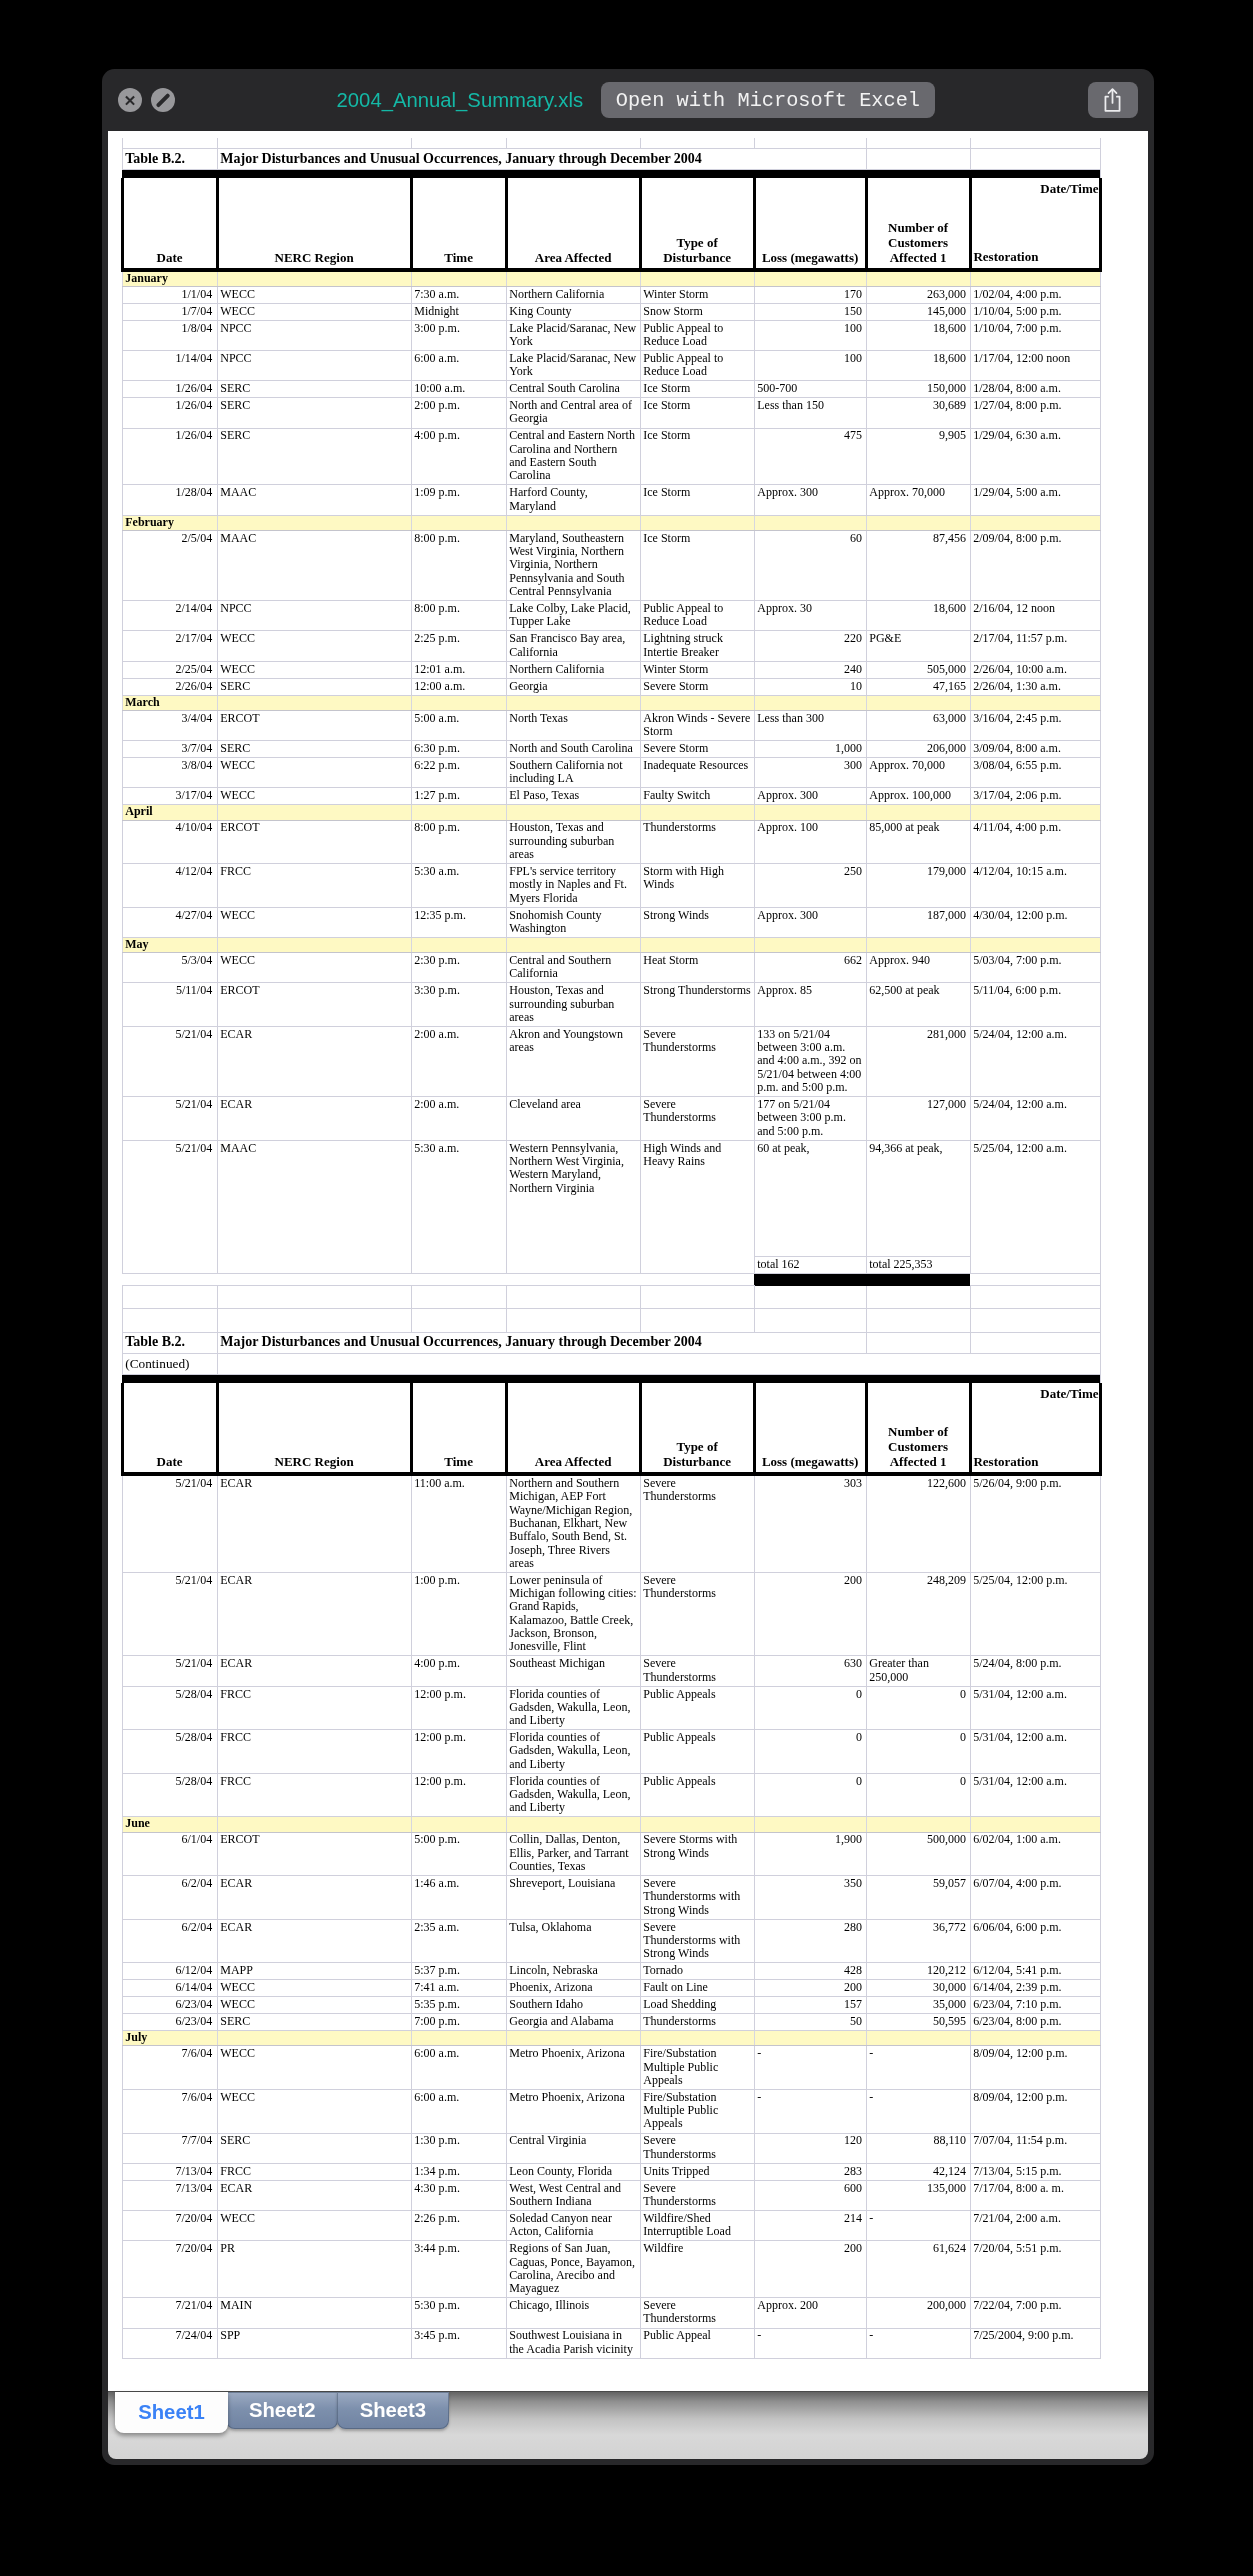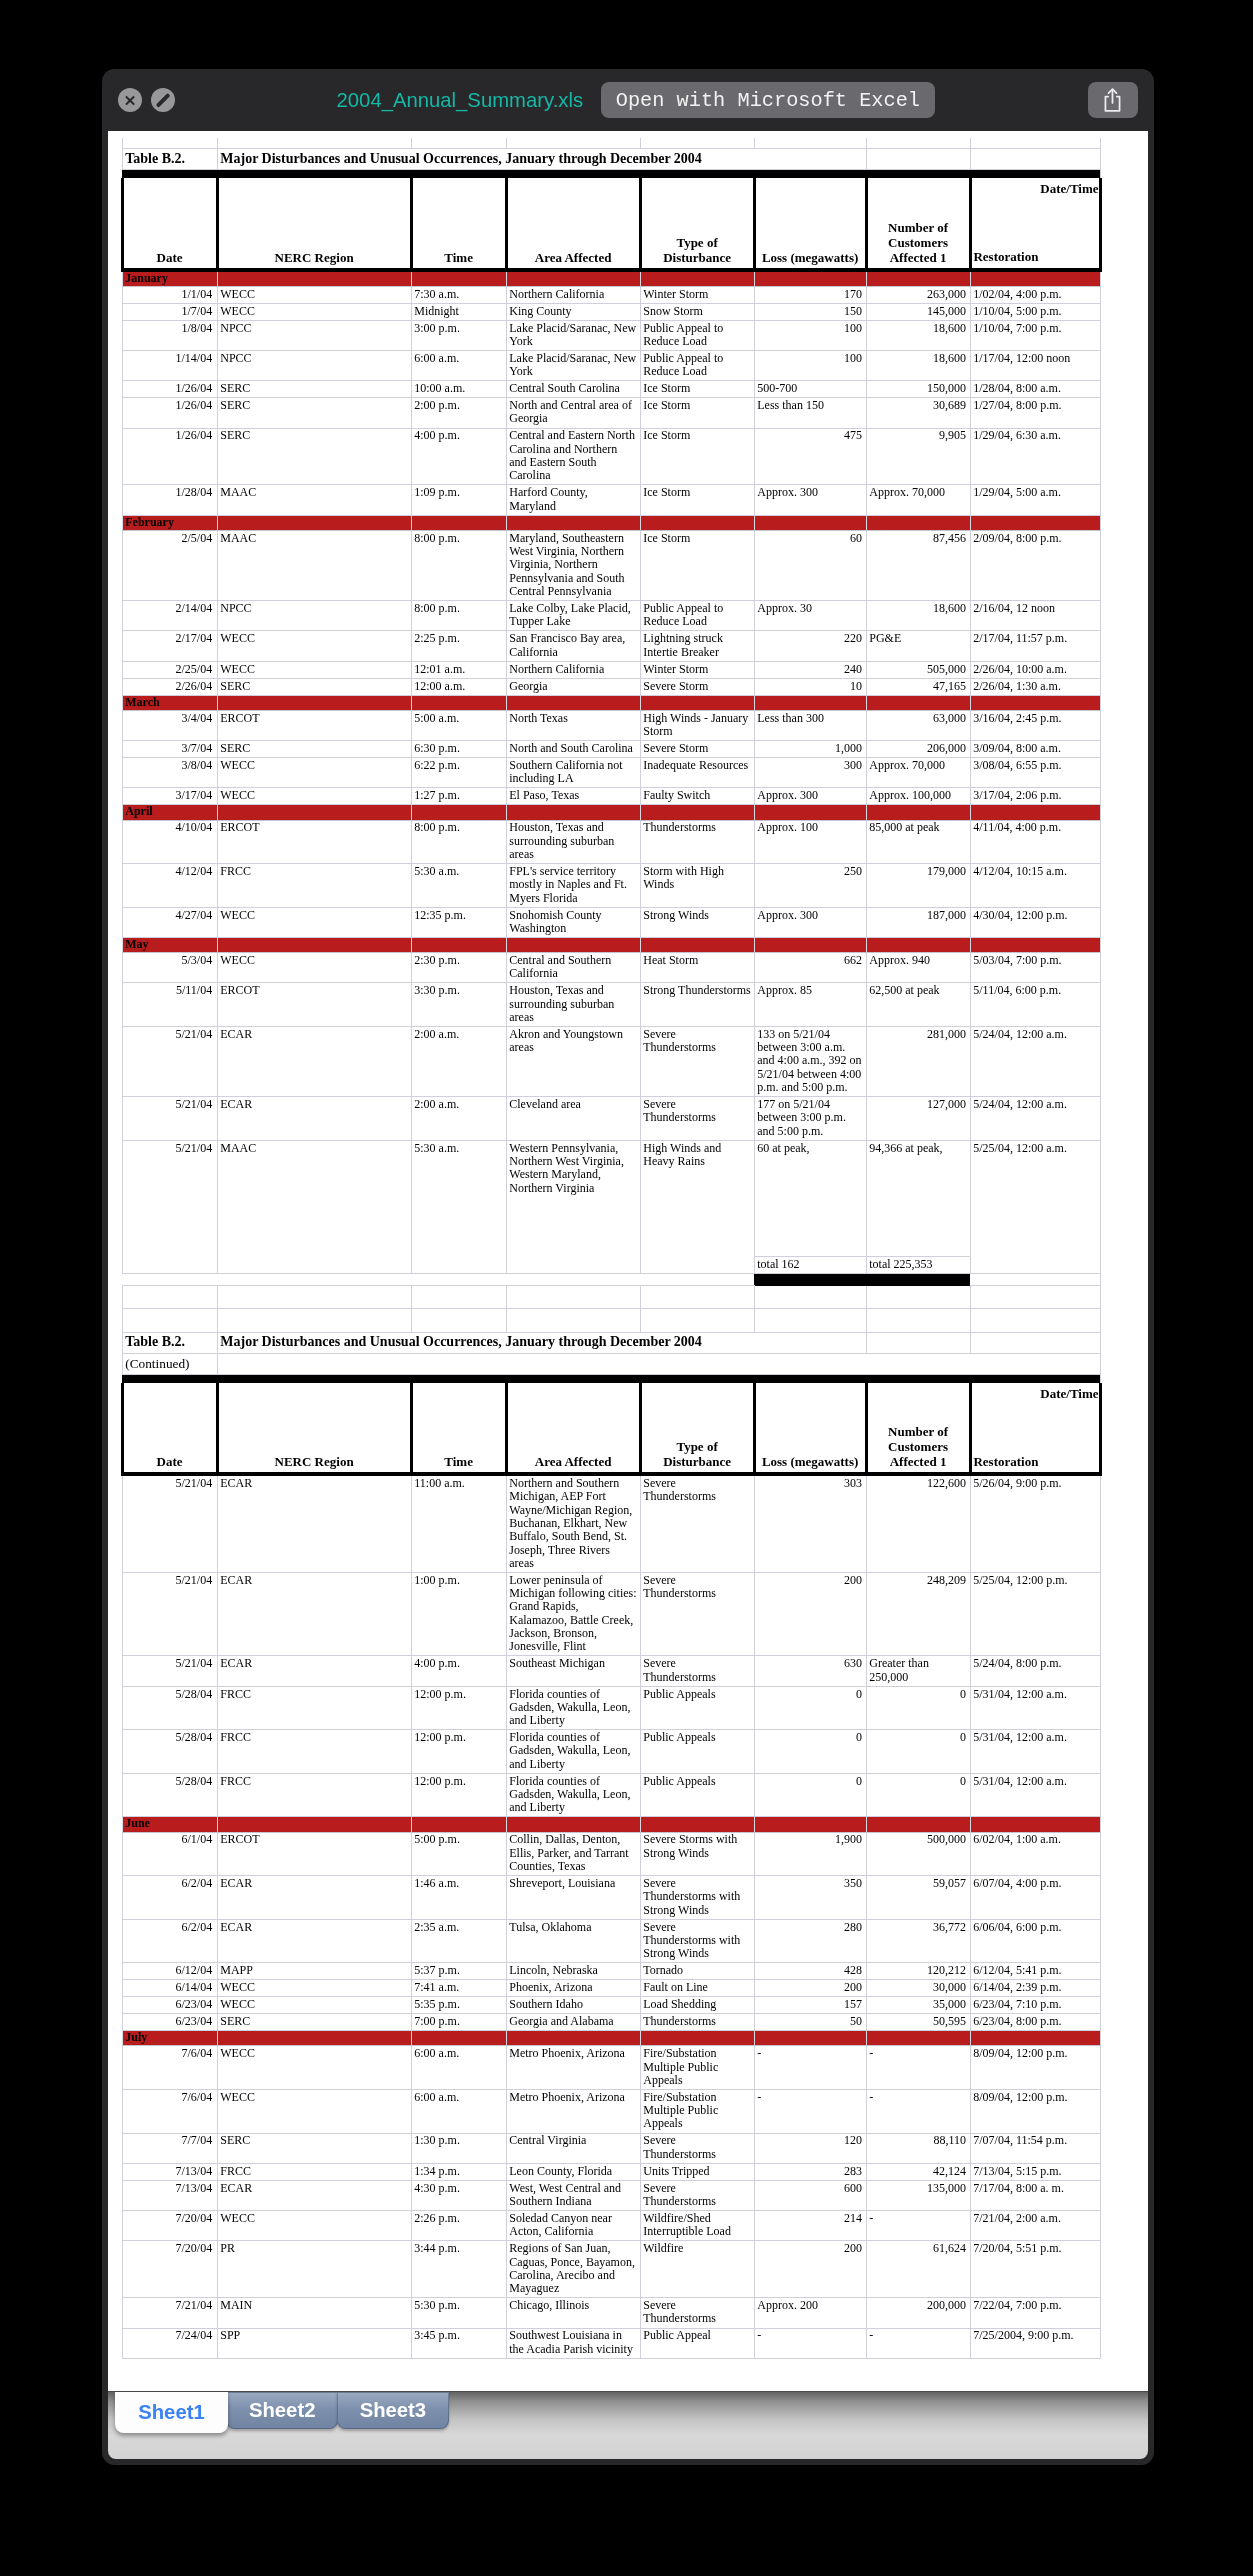--- a/index.html
+++ b/index.html
@@ -36,21 +36,21 @@
   tr.blackbar td{background:#000;height:8px;padding:0;border:none;}
   td.hc{border-left:3.5px solid #000;border-bottom:4.4px solid #000;vertical-align:bottom;
         text-align:center;font-weight:bold;font-size:13px;line-height:15px;
         padding:1.8px 0.9px 2.7px;height:85px;}
   tr.hrow td:last-child{border-right:3.5px solid #000;}
   td.hc.rest{padding:0;}
   .rest-wrap{display:flex;flex-direction:row;height:89px;justify-content:flex-end;}
   .rest-top{flex:1;display:flex;align-items:flex-end;justify-content:center;padding-bottom:3.5px;}
   .rest-bar{height:3.5px;background:#000;}
   .rest-sub{padding:2.7px 0 3.5px;text-align:right;}
-  tr.band td{background:#b91c1c;border-left:1.8px solid #d7d7df;border-bottom:1.8px solid #c4c4cc;
+  tr.band td{background:#fef9c3;border-left:1.8px solid #d7d7df;border-bottom:1.8px solid #c4c4cc;
              font-weight:bold;height:13.3px;padding:0 0 0.9px 2.7px;}
   td.void{border:none;border-bottom:1.8px solid #d0d0dc;}
   td.totbar{background:#000;border:none;height:11.5px;padding:0;}
 
   .tabbar{flex:0 0 67px;margin:0 6.2px 6.2px;border-radius:0 0 8px 8px;position:relative;
           border-top:0.9px solid #4a4a4a;
           background:linear-gradient(180deg,#636363 0,#8f8f8f 14%,#c2c2c2 40%,#d8d8d8 64%,#d3d3d3 100%);}
   .tabs{position:absolute;left:7px;top:0;display:flex;align-items:flex-start;}
   .tab{border-radius:0 0 8.8px 8.8px;font-weight:bold;font-size:20.3px;padding:0 23px;
        display:flex;align-items:center;justify-content:center;white-space:nowrap;}
@@ -290,21 +290,21 @@
               <td></td>
               <td></td>
               <td></td>
               <td></td>
             </tr>
             <tr>
               <td class="c0">3/4/04</td>
               <td class="c1">ERCOT</td>
               <td class="c2">5:00 a.m.</td>
               <td class="c3">North Texas</td>
-              <td class="c4">High Winds - January Storm</td>
+              <td class="c4">Akron Winds - Severe Storm</td>
               <td class="c5">Less than 300</td>
               <td class="c6 num">63,000</td>
               <td class="c7">3/16/04, 2:45 p.m.</td>
             </tr>
             <tr>
               <td class="c0">3/7/04</td>
               <td class="c1">SERC</td>
               <td class="c2">6:30 p.m.</td>
               <td class="c3">North and South Carolina</td>
               <td class="c4">Severe Storm</td>

